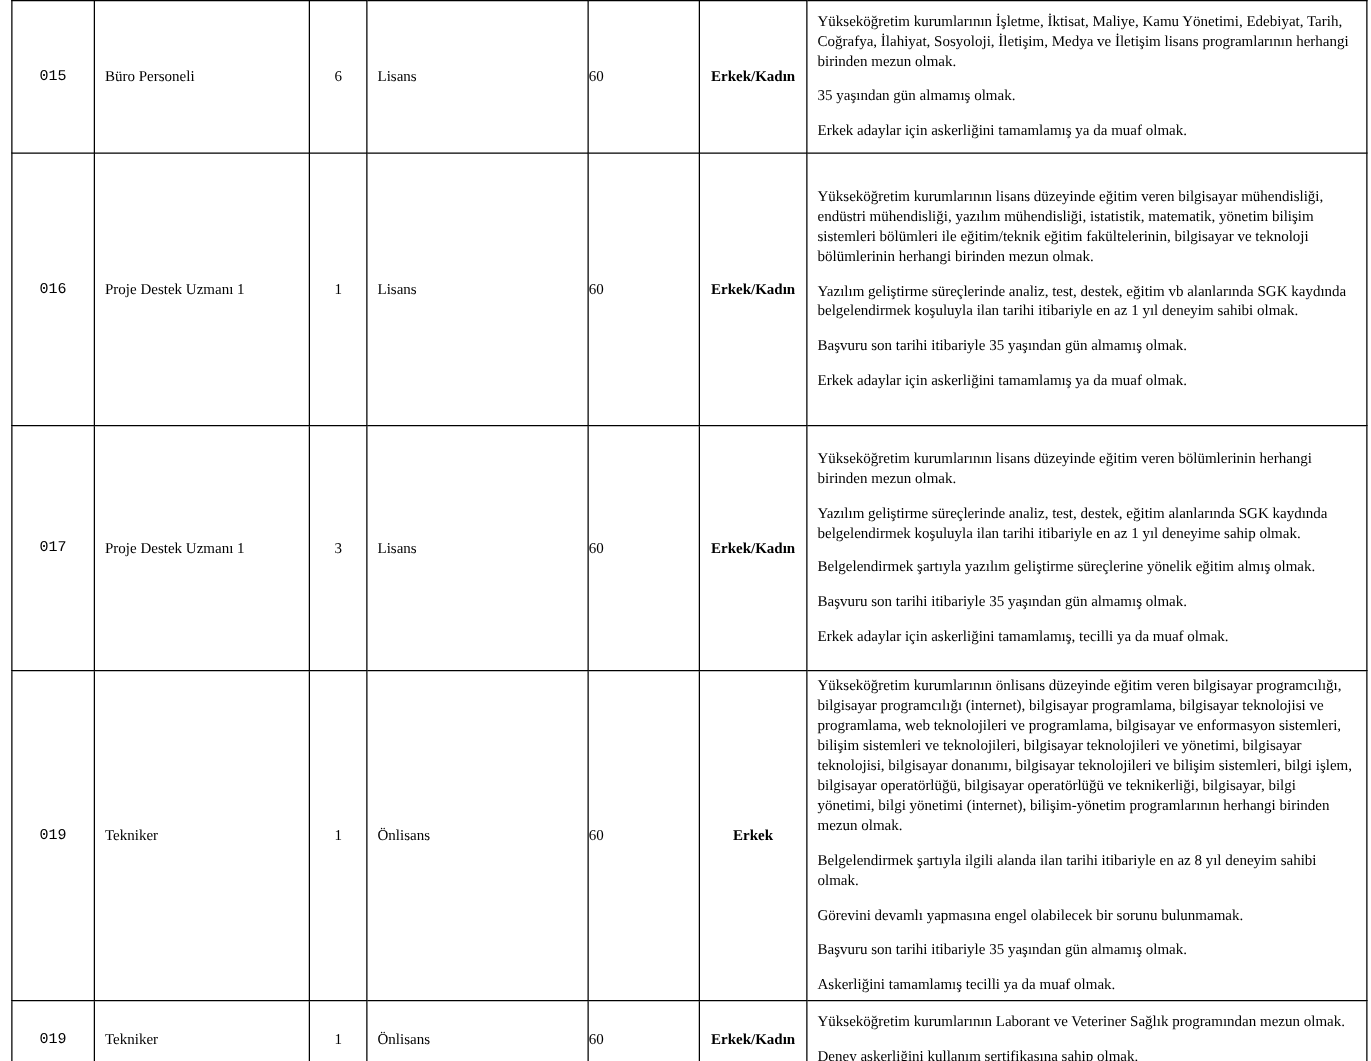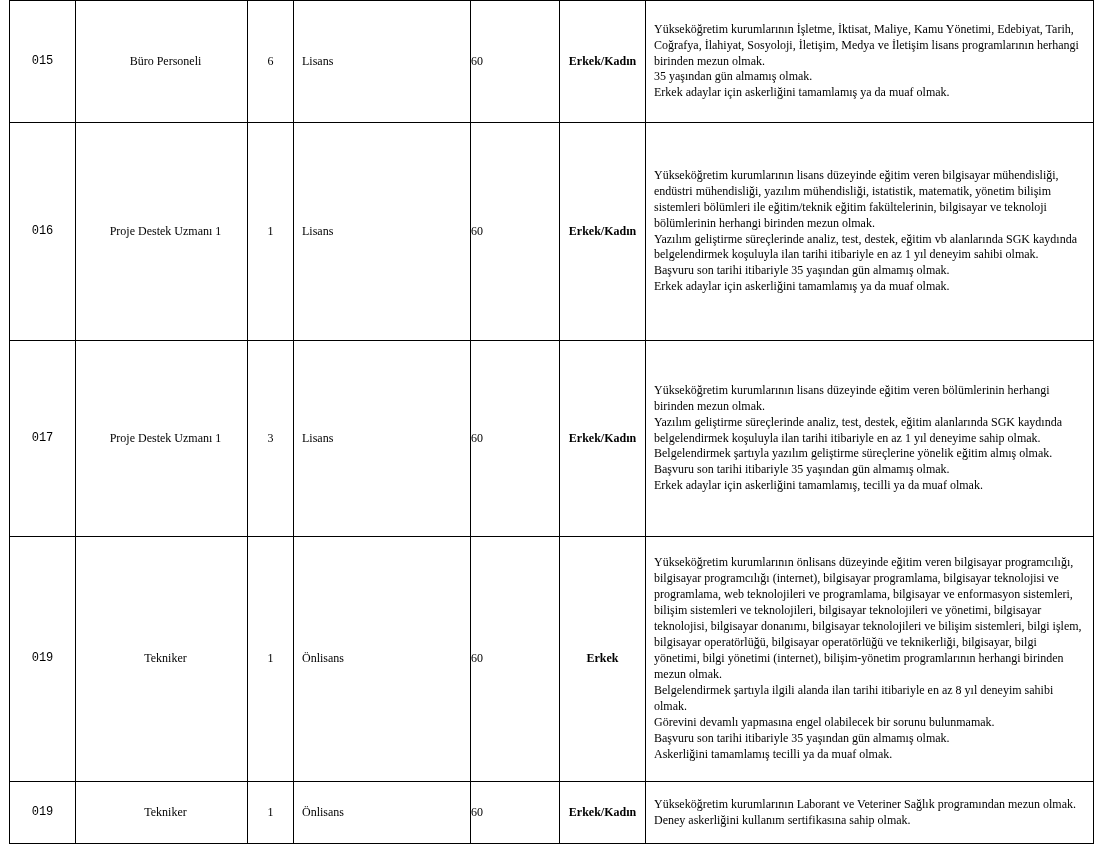--- a/index.html
+++ b/index.html
@@ -27,28 +27,28 @@
     table-layout: fixed;
   }
   table.job-table td {
     border: 1px solid #000000;
     vertical-align: middle;
     padding: 0;
     font-size: 12px;
     line-height: 1.33;
   }
   .c-code    { width: 65px;  text-align: center; font-family: Liberation Mono, monospace; }
-  .c-title   { width: 163px; padding-left: 8px !important; text-align: center; }
+  .c-title   { width: 163px; padding-left: 8px !important; text-align: left; }
   .c-count   { width: 45px;  text-align: center; }
   .c-edu     { width: 168px; padding-left: 8px !important; text-align: left; }
   .c-kpss    { width: 88px;  text-align: left; }
   .c-gender  { width: 85px;  text-align: center; font-weight: bold; }
   .c-desc    { padding-left: 8px !important; padding-right: 8px !important; text-align: left; }
   .desc-line { display: block; }
-  .desc-line + .desc-line { margin-top: 0px; }
+  .desc-line + .desc-line { margin-top: 12px; }
   .cell-pad  { padding: 4px 0; }
 </style>
 </head>
 <body>
 
 <div class="page">
   <table class="job-table">
     <tbody>
 
       <tr style="height:122px;">

